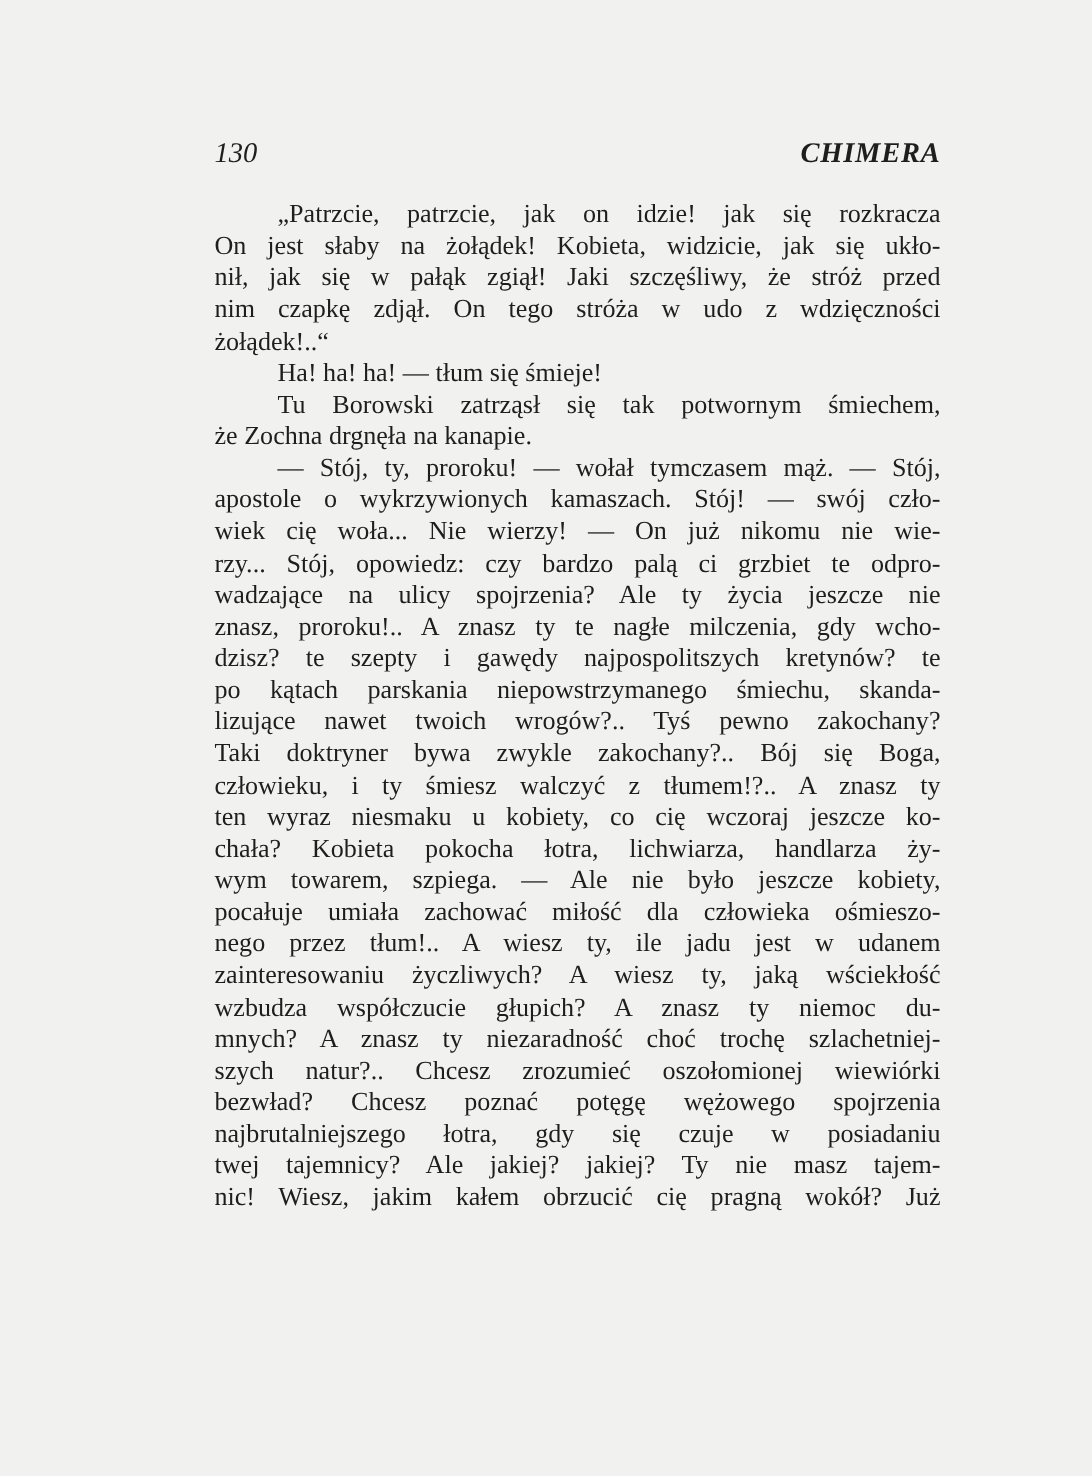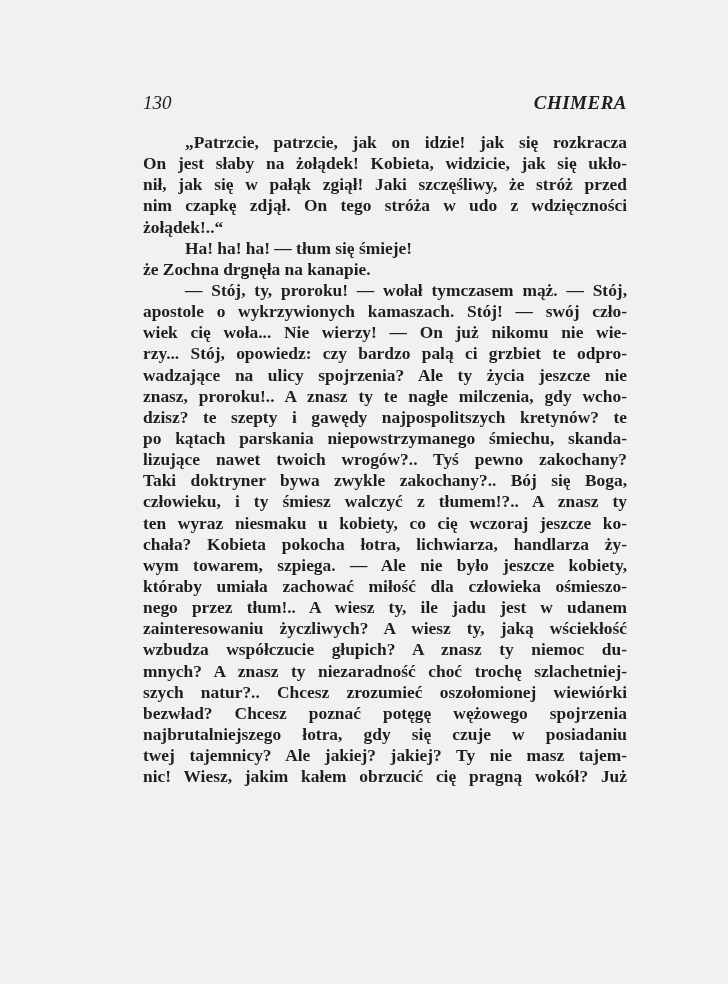--- a/index.html
+++ b/index.html
@@ -17,21 +17,21 @@
     }
     .page-number {
       position: absolute; left: 0; top: 0;
       font-style: italic; font-size: 19px;
     }
     .running-title {
       position: absolute; right: 0; top: 0;
       font-style: italic; font-size: 19px; letter-spacing: 0.5px; font-weight: bold;
     }
     .body-text {
-      position: absolute; left: 143px; top: 132px; width: 484px; font-weight: bold;
+      position: absolute; left: 143px; top: 132px; width: 484px;
     }
     .line {
       height: 21.15px; line-height: 21.15px;
       font-size: 17.4px;
       white-space: nowrap;
       text-align: justify;
       text-align-last: justify;
     }
     .line.last { text-align-last: left; }
     .line.indent { padding-left: 42px; }
@@ -44,36 +44,37 @@
     <span class="page-number">130</span>
     <span class="running-title">CHIMERA</span>
   </div>
   <div class="body-text" id="body-text">
       <div class="line indent">„Patrzcie, patrzcie, jak on idzie! jak się rozkracza</div>
       <div class="line">On jest słaby na żołądek! Kobieta, widzicie, jak się ukło-</div>
       <div class="line">nił, jak się w pałąk zgiął! Jaki szczęśliwy, że stróż przed</div>
       <div class="line">nim czapkę zdjął. On tego stróża w udo z wdzięczności</div>
       <div class="line last">żołądek!..“</div>
       <div class="line indent last">Ha! ha! ha! — tłum się śmieje!</div>
+      <div class="line indent">Tu Borowski zatrząsł się tak potwornym śmiechem,</div>
       <div class="line last">że Zochna drgnęła na kanapie.</div>
       <div class="line indent">— Stój, ty, proroku! — wołał tymczasem mąż. — Stój,</div>
       <div class="line">apostole o wykrzywionych kamaszach. Stój! — swój czło-</div>
       <div class="line">wiek cię woła... Nie wierzy! — On już nikomu nie wie-</div>
       <div class="line">rzy... Stój, opowiedz: czy bardzo palą ci grzbiet te odpro-</div>
       <div class="line">wadzające na ulicy spojrzenia? Ale ty życia jeszcze nie</div>
       <div class="line">znasz, proroku!.. A znasz ty te nagłe milczenia, gdy wcho-</div>
       <div class="line">dzisz? te szepty i gawędy najpospolitszych kretynów? te</div>
       <div class="line">po kątach parskania niepowstrzymanego śmiechu, skanda-</div>
       <div class="line">lizujące nawet twoich wrogów?.. Tyś pewno zakochany?</div>
       <div class="line">Taki doktryner bywa zwykle zakochany?.. Bój się Boga,</div>
       <div class="line">człowieku, i ty śmiesz walczyć z tłumem!?.. A znasz ty</div>
       <div class="line">ten wyraz niesmaku u kobiety, co cię wczoraj jeszcze ko-</div>
       <div class="line">chała? Kobieta pokocha łotra, lichwiarza, handlarza ży-</div>
       <div class="line">wym towarem, szpiega. — Ale nie było jeszcze kobiety,</div>
-      <div class="line">któraby umiała zachować miłość dla człowieka ośmieszo-</div>
+      <div class="line">pocałuje umiała zachować miłość dla człowieka ośmieszo-</div>
       <div class="line">nego przez tłum!.. A wiesz ty, ile jadu jest w udanem</div>
       <div class="line">zainteresowaniu życzliwych? A wiesz ty, jaką wściekłość</div>
       <div class="line">wzbudza współczucie głupich? A znasz ty niemoc du-</div>
       <div class="line">mnych? A znasz ty niezaradność choć trochę szlachetniej-</div>
       <div class="line">szych natur?.. Chcesz zrozumieć oszołomionej wiewiórki</div>
       <div class="line">bezwład? Chcesz poznać potęgę wężowego spojrzenia</div>
       <div class="line">najbrutalniejszego łotra, gdy się czuje w posiadaniu</div>
       <div class="line">twej tajemnicy? Ale jakiej? jakiej? Ty nie masz tajem-</div>
       <div class="line">nic! Wiesz, jakim kałem obrzucić cię pragną wokół? Już</div>
     </div>

